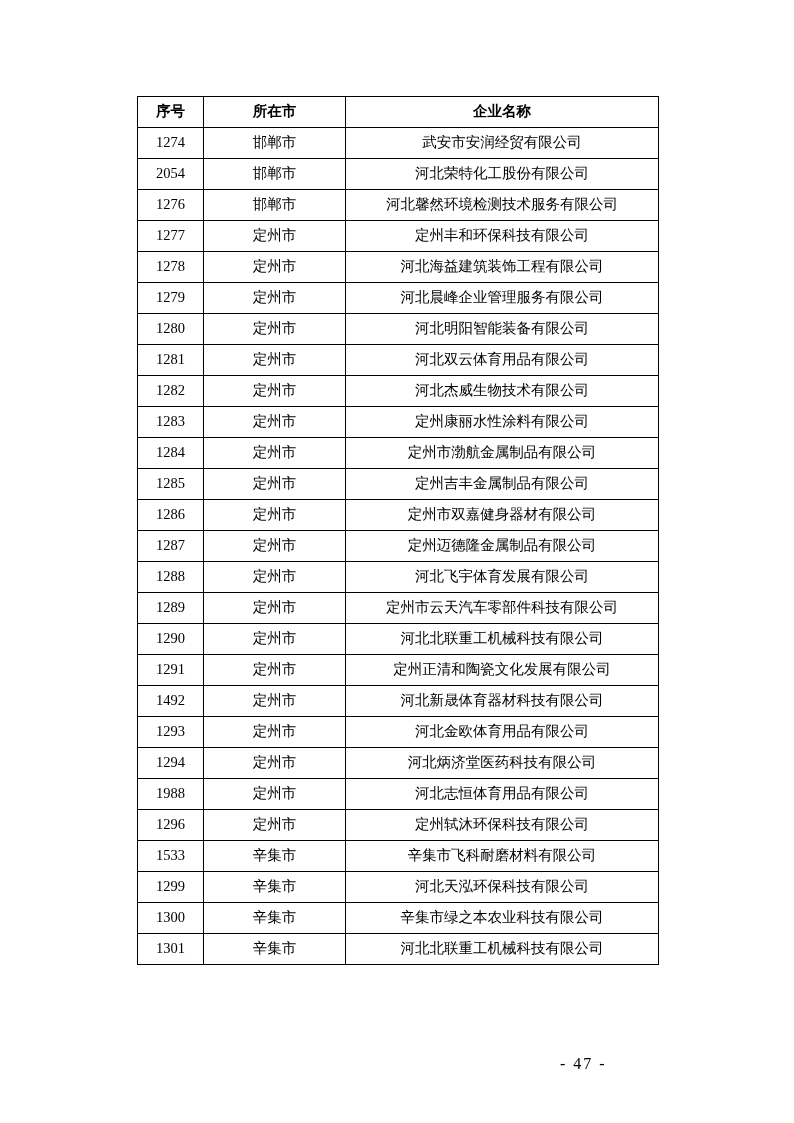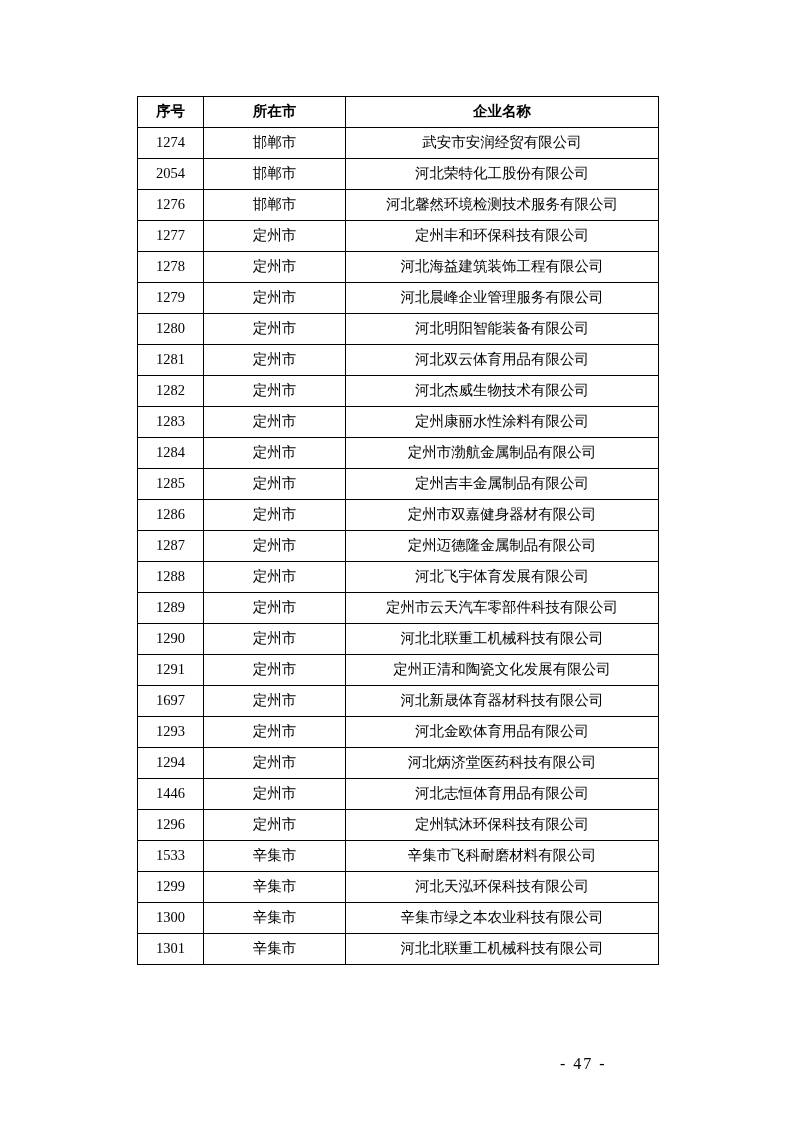--- a/index.html
+++ b/index.html
@@ -174,36 +174,36 @@
             <td class="cell-no">1290</td>
             <td>定州市</td>
             <td>河北北联重工机械科技有限公司</td>
           </tr>
           <tr>
             <td class="cell-no">1291</td>
             <td>定州市</td>
             <td>定州正清和陶瓷文化发展有限公司</td>
           </tr>
           <tr>
-            <td class="cell-no">1697</td>
+            <td class="cell-no">1492</td>
             <td>定州市</td>
             <td>河北新晟体育器材科技有限公司</td>
           </tr>
           <tr>
             <td class="cell-no">1293</td>
             <td>定州市</td>
             <td>河北金欧体育用品有限公司</td>
           </tr>
           <tr>
             <td class="cell-no">1294</td>
             <td>定州市</td>
             <td>河北炳济堂医药科技有限公司</td>
           </tr>
           <tr>
-            <td class="cell-no">1446</td>
+            <td class="cell-no">1988</td>
             <td>定州市</td>
             <td>河北志恒体育用品有限公司</td>
           </tr>
           <tr>
             <td class="cell-no">1296</td>
             <td>定州市</td>
             <td>定州轼沐环保科技有限公司</td>
           </tr>
           <tr>
             <td class="cell-no">1533</td>

